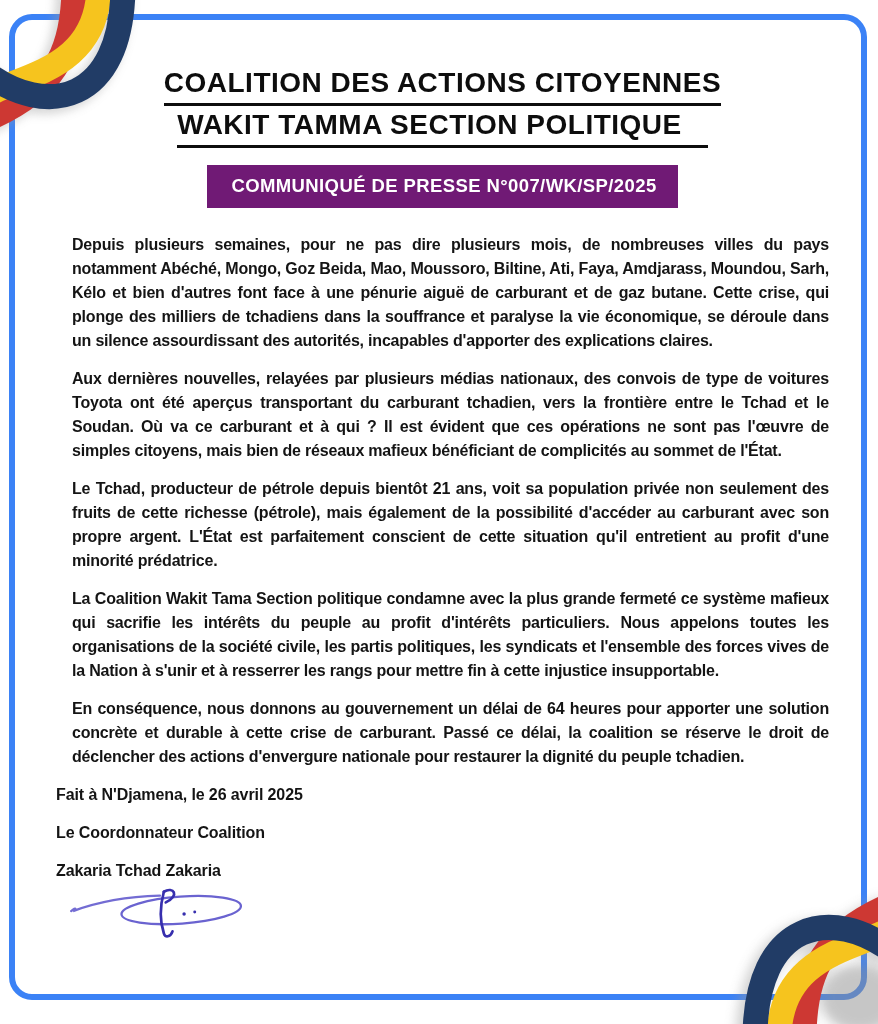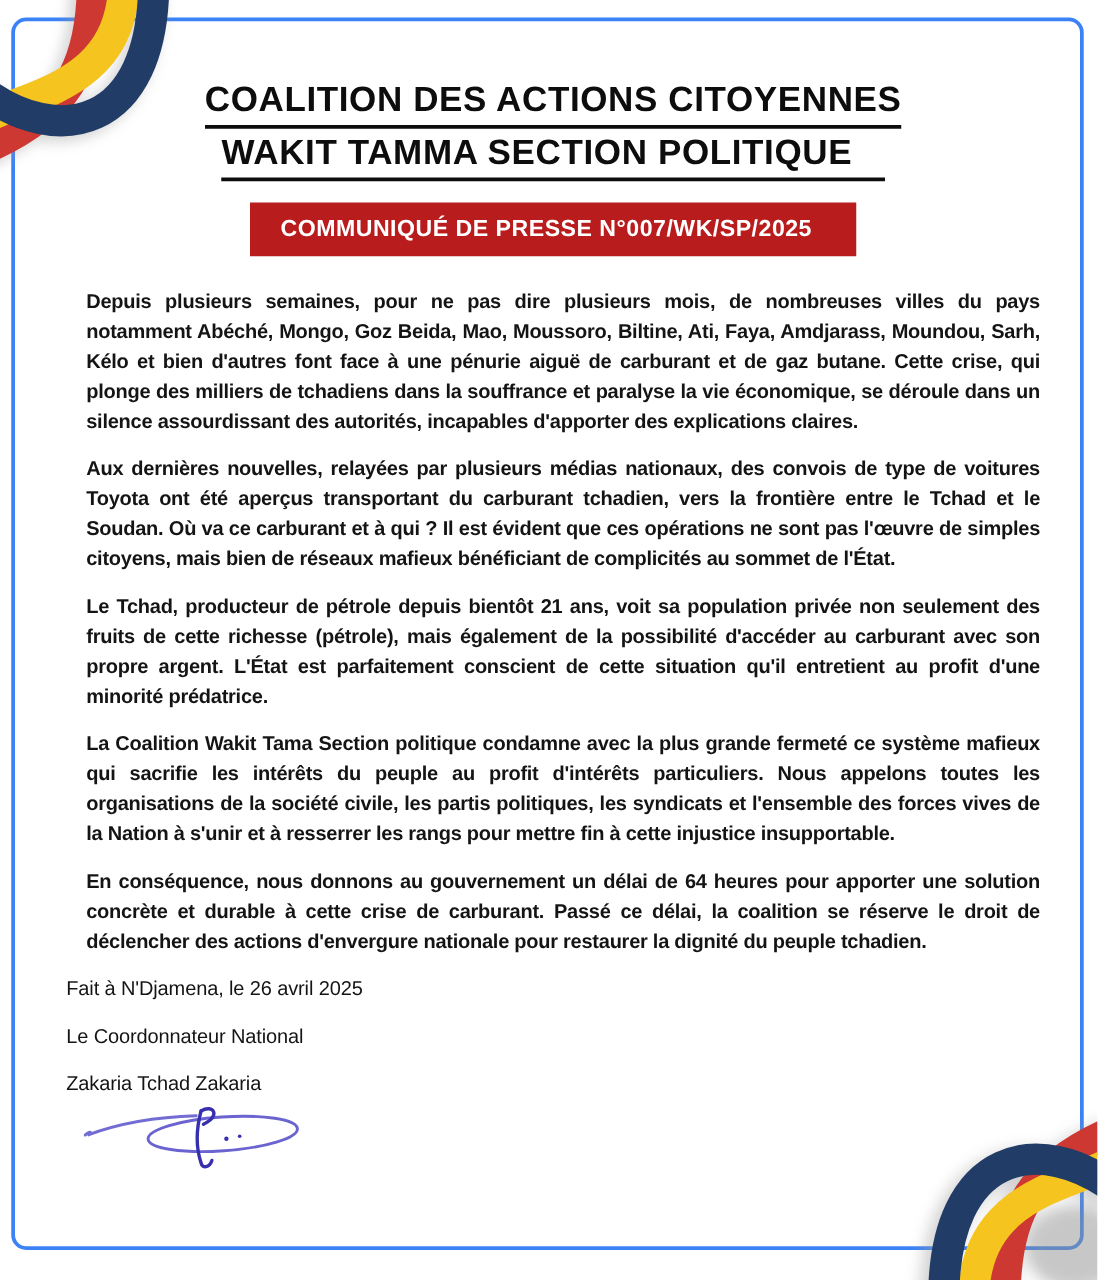--- a/index.html
+++ b/index.html
@@ -8,22 +8,22 @@
     background: #ffffff;
     font-family: "Liberation Sans", sans-serif;
     overflow: hidden;
   }
   .page { position: relative; width: 878px; height: 1024px; background: #ffffff; }
 
   .card {
     position: absolute; left: 9px; top: 14px;
     width: 858px; height: 986px;
     background: #ffffff;
-    border: 3px solid #3b82f6;
-    border-radius: 12px;
+    border: 6px solid #3b82f6;
+    border-radius: 23px;
     box-sizing: border-box;
   }
   .content {
     position: relative;
     padding: 44px 32px 0 41px;
   }
 
   h1 {
     margin: 0; text-align: center;
     font-size: 28px; font-weight: 700;
@@ -33,39 +33,39 @@
   .t-line {
     display: inline-block;
     border-bottom: 3px solid #0d0d0d;
     padding-bottom: 1px;
   }
   .t-line2 { padding-right: 26px; }
 
   .banner {
     display: table;
     margin: 17px auto 0 auto;
-    background: #b91c1c;
+    background: #701a75;
     color: #ffffff;
     font-size: 18.5px; font-weight: 700;
     letter-spacing: 0.4px;
-    padding: 10px 35px 11px 24px;
+    padding: 10px 21px 11px 24px;
   }
 
   .body-text { margin-top: 25px; }
   .body-text p {
     margin: 0 0 14px 16px;
     font-size: 16px; font-weight: 700;
     line-height: 24px;
     color: #141414;
     text-align: justify;
     letter-spacing: -0.2px;
   }
   .meta {
     margin: 18px 0 0 0;
-    font-size: 16px; font-weight: 400;
+    font-size: 16px; font-weight: 700;
     line-height: 20px;
     color: #141414;
     letter-spacing: -0.1px;
   }
   .place-date { margin-top: 16px; }
 
   .signature {
     display: block;
     margin: 4px 0 0 10px;
     width: 186px; height: 56px;
@@ -92,21 +92,21 @@
 
       <div class="body-text">
         <p>Depuis plusieurs semaines, pour ne pas dire plusieurs mois, de nombreuses villes du pays notamment Abéché, Mongo, Goz Beida, Mao, Moussoro, Biltine, Ati, Faya, Amdjarass, Moundou, Sarh, Kélo et bien d'autres font face à une pénurie aiguë de carburant et de gaz butane. Cette crise, qui plonge des milliers de tchadiens dans la souffrance et paralyse la vie économique, se déroule dans un silence assourdissant des autorités, incapables d'apporter des explications claires.</p>
         <p>Aux dernières nouvelles, relayées par plusieurs médias nationaux, des convois de type de voitures Toyota ont été aperçus transportant du carburant tchadien, vers la frontière entre le Tchad et le Soudan. Où va ce carburant et à qui ? Il est évident que ces opérations ne sont pas l'œuvre de simples citoyens, mais bien de réseaux mafieux bénéficiant de complicités au sommet de l'État.</p>
         <p>Le Tchad, producteur de pétrole depuis bientôt 21 ans, voit sa population privée non seulement des fruits de cette richesse (pétrole), mais également de la possibilité d'accéder au carburant avec son propre argent. L'État est parfaitement conscient de cette situation qu'il entretient au profit d'une minorité prédatrice.</p>
         <p>La Coalition Wakit Tama  Section politique  condamne avec la plus grande fermeté ce système mafieux qui sacrifie les intérêts du peuple au profit d'intérêts particuliers. Nous appelons toutes les organisations de la société civile, les partis politiques, les syndicats et l'ensemble des forces vives de la Nation à s'unir et à resserrer les rangs pour mettre fin à cette injustice insupportable.</p>
         <p>En conséquence, nous donnons au gouvernement un délai de 64 heures pour apporter une solution concrète et durable à cette crise de carburant. Passé ce délai, la coalition se réserve le droit de déclencher des actions d'envergure nationale pour restaurer la dignité du peuple tchadien.</p>
       </div>
 
       <p class="meta place-date">Fait à N'Djamena, le 26 avril 2025</p>
-      <p class="meta">Le Coordonnateur National</p>
+      <p class="meta">Le Coordonnateur Coalition</p>
       <p class="meta">Zakaria Tchad Zakaria</p>
 
       <svg class="signature" viewBox="0 0 190 58" xmlns="http://www.w3.org/2000/svg">
         <g fill="none" stroke="#5a52cb" stroke-width="2.4" stroke-linecap="round">
           <path d="M 4,27 C 10,22 9,26 6,27 C 30,18 62,12 96,11" opacity="0.85"></path>
           <ellipse cx="118" cy="26" rx="62" ry="14" transform="rotate(-4 118 26)" opacity="0.9"></ellipse>
         </g>
         <g fill="none" stroke="#372fae" stroke-width="2.8" stroke-linecap="round">
           <path d="M 100,7 C 110,1 117,11 102,18"></path>
           <path d="M 100,7 C 96,22 96,38 100,50 C 101,55 107,54 109,48"></path>

